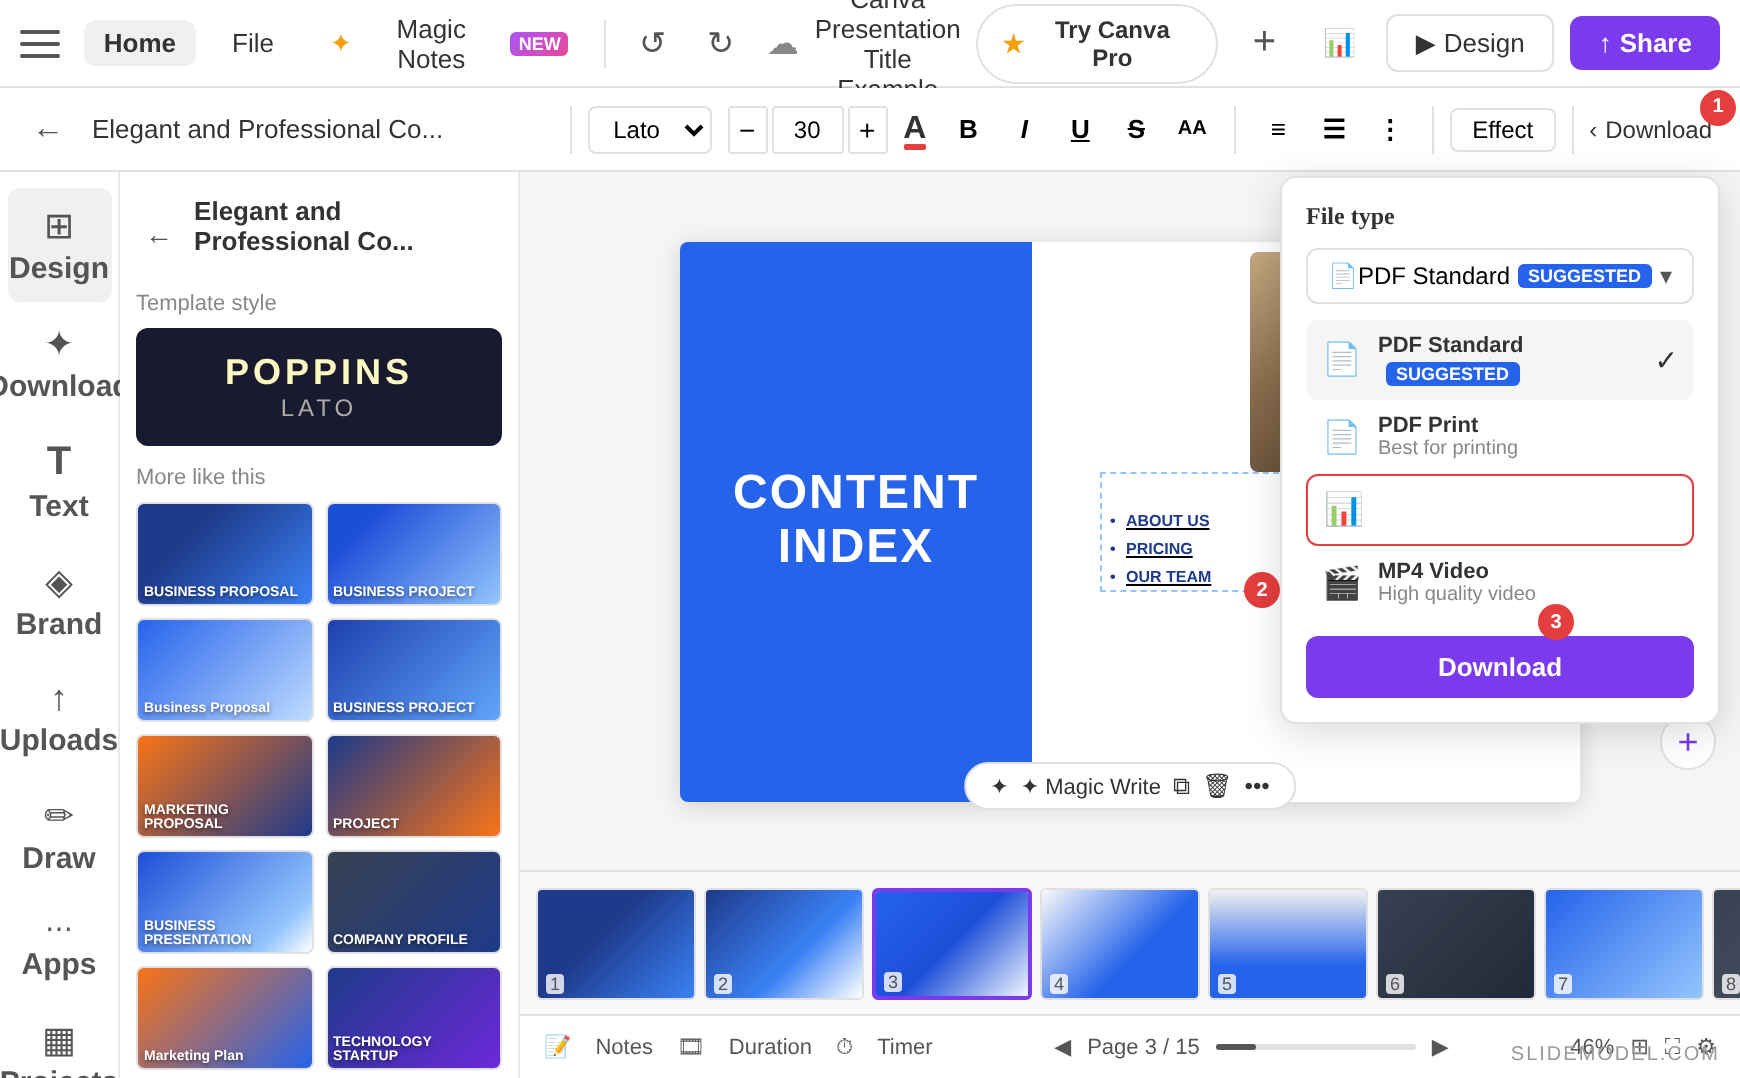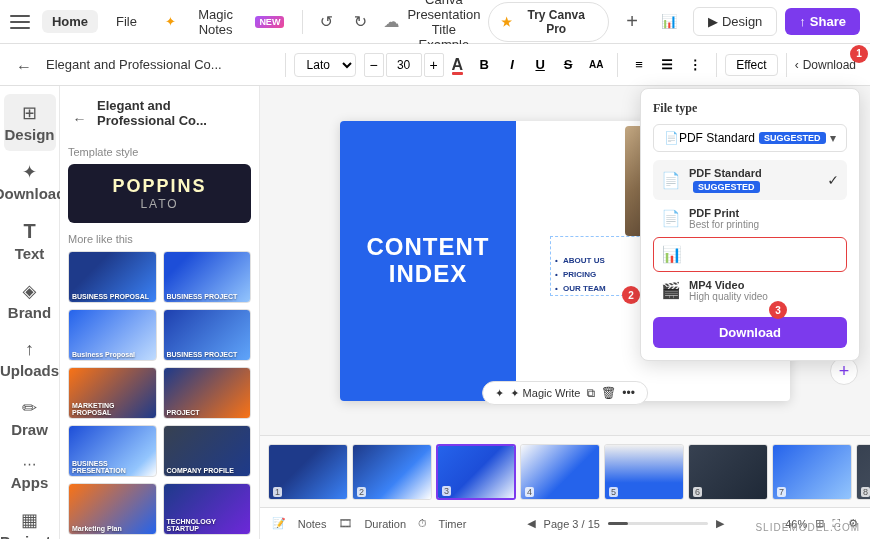--- a/index.html
+++ b/index.html
@@ -65,21 +65,21 @@
     .template-grid { display: grid; grid-template-columns: 1fr 1fr; gap: 6px; }
     .template-thumb { border-radius: 4px; overflow: hidden; cursor: pointer; border: 1px solid #e0e0e0; height: 52px; background: linear-gradient(135deg, #1e3a8a 0%, #3b82f6 50%, #eff6ff 100%); position: relative; }
     .template-thumb-label { position: absolute; bottom: 2px; left: 3px; font-size: 7px; font-weight: 700; color: white; text-shadow: 0 1px 2px rgba(0,0,0,0.5); }
 
     
     .canvas-area { flex: 1; background: #f5f5f5; display: flex; flex-direction: column; position: relative; overflow: hidden; }
     .canvas-main { flex: 1; display: flex; align-items: center; justify-content: center; padding: 10px; position: relative; }
     .slide-canvas { width: 450px; height: 280px; background: white; border-radius: 4px; box-shadow: 0 2px 12px rgba(0,0,0,0.15); overflow: hidden; position: relative; }
     .slide-blue-left { position: absolute; left: 0; top: 0; width: 176px; height: 100%; background: #2563eb; display: flex; flex-direction: column; align-items: center; justify-content: center; }
     .slide-title-text { font-size: 24px; font-weight: 900; color: white; text-align: center; line-height: 1.1; letter-spacing: 1px; }
-    .slide-bullets-center { position: absolute; left: 215px; top: 15px; width: 130px; }
+    .slide-bullets-center { position: absolute; left: 215px; top: 15px; width: 130px; text-decoration: underline; }
     .slide-bullet { font-size: 8px; color: #1e3a8a; font-weight: 600; margin-bottom: 5px; padding-left: 8px; position: relative; }
     .slide-bullet::before { content: "•"; position: absolute; left: 0; }
     .slide-photo { position: absolute; top: 5px; right: 5px; width: 160px; height: 110px; background: linear-gradient(135deg, #d97706, #92400e); border-radius: 4px; overflow: hidden; }
     .slide-photo-inner { width: 100%; height: 100%; background: linear-gradient(160deg, #c4a882 0%, #8b6f4e 40%, #4a3728 100%); }
     .dashed-box { border: 1px dashed #93c5fd; position: absolute; left: 210px; top: 115px; width: 120px; height: 60px; }
     .magic-write-bar { position: absolute; bottom: 30px; left: 50%; transform: translateX(-50%); display: flex; align-items: center; gap: 6px; background: white; border: 1px solid #e0e0e0; border-radius: 20px; padding: 4px 12px; font-size: 11px; color: #333; cursor: pointer; white-space: nowrap; }
     .rotate-btn { position: absolute; right: 12px; top: 50%; transform: translateY(-50%); width: 28px; height: 28px; border-radius: 50%; background: white; border: 1px solid #e0e0e0; display: flex; align-items: center; justify-content: center; cursor: pointer; font-size: 14px; }
     .plus-float { position: absolute; right: 12px; bottom: 50px; width: 28px; height: 28px; border-radius: 50%; background: white; border: 1px solid #e0e0e0; display: flex; align-items: center; justify-content: center; cursor: pointer; font-size: 18px; color: #7c3aed; }
 
     

